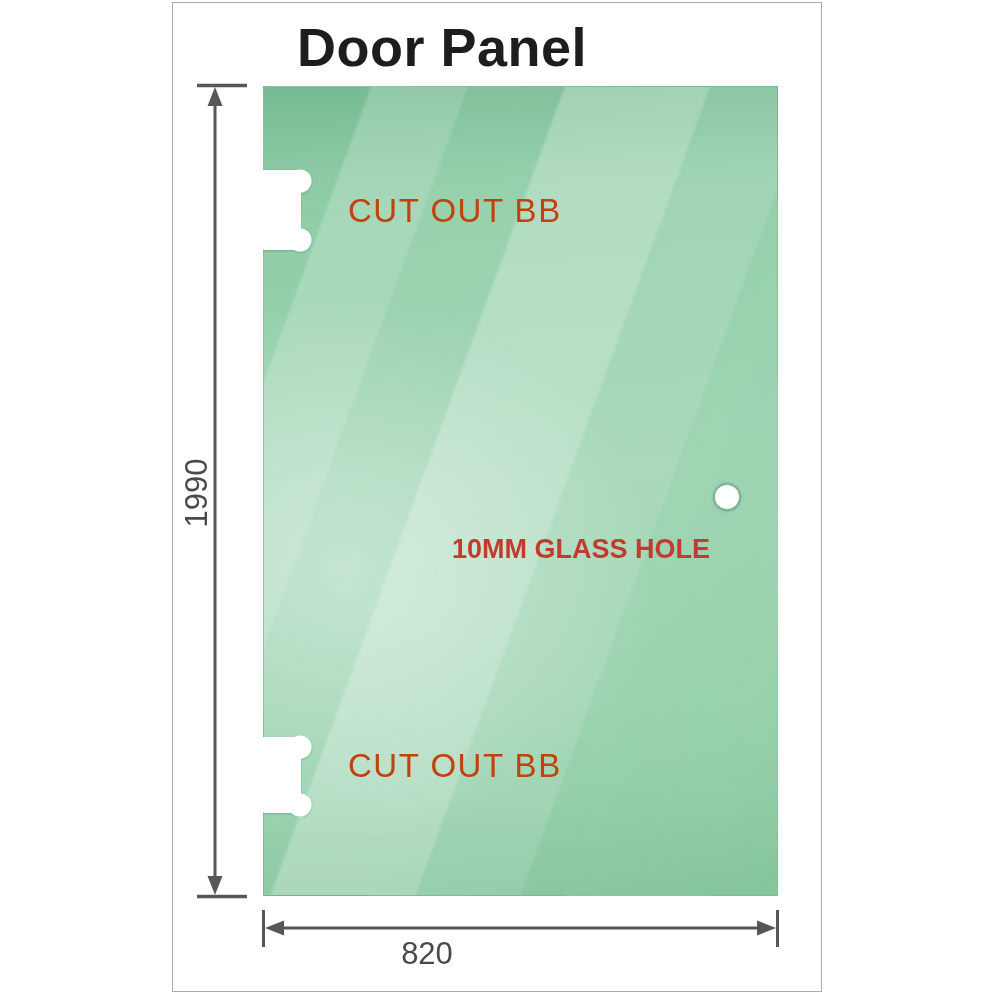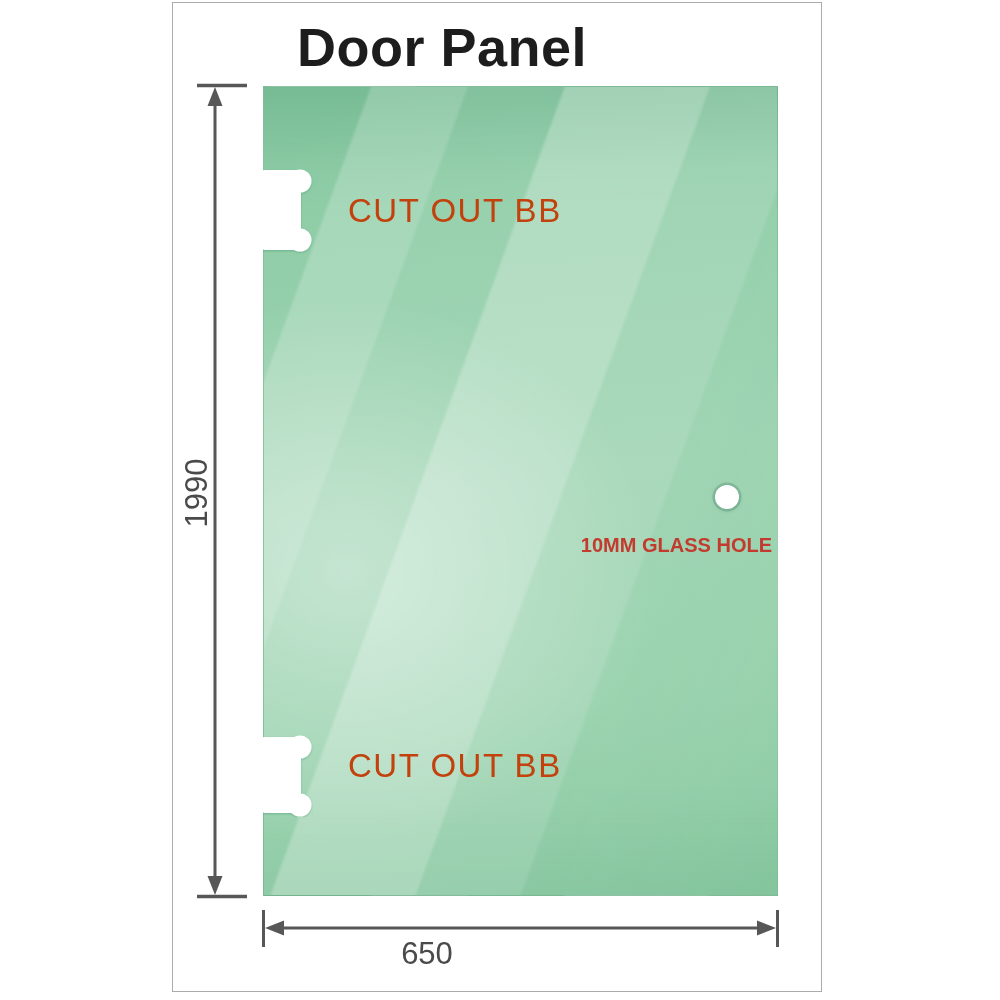--- a/index.html
+++ b/index.html
@@ -66,22 +66,22 @@
     font-size: 33px;
     letter-spacing: 1.5px;
     color: #c2410c;
   }
   .cutout-label-top { top: 192px; }
   .cutout-label-bottom { top: 747px; }
   .hole-label {
     position: absolute;
     left: 452px; top: 534px;
     width: 320px;
-    text-align: right;
-    font-size: 20px;
+    text-align: left;
+    font-size: 27px;
     font-weight: 700;
     color: #c23b2e;
   }
   .dims { position: absolute; left: 0; top: 0; pointer-events: none; }
   .dim-label {
     position: absolute;
     color: #4a4a4a;
     font-size: 31px;
     text-align: center;
     width: 130px;
@@ -144,15 +144,15 @@
       <line x1="263.5" y1="910" x2="263.5" y2="947" stroke-width="3"></line>
       <line x1="777.5" y1="910" x2="777.5" y2="947" stroke-width="3"></line>
       <line x1="280" y1="928" x2="761" y2="928" stroke-width="3"></line>
       <polygon points="265,928 284,920.5 284,935.5" stroke="none"></polygon>
       <polygon points="776,928 757,920.5 757,935.5" stroke="none"></polygon>
     </g>
   </svg>
 
   <div class="dim-label dim-height-label">1990</div>
 
-  <div class="dim-label dim-width-label">650</div>
+  <div class="dim-label dim-width-label">820</div>
 
 </div>
 
 </body></html>

